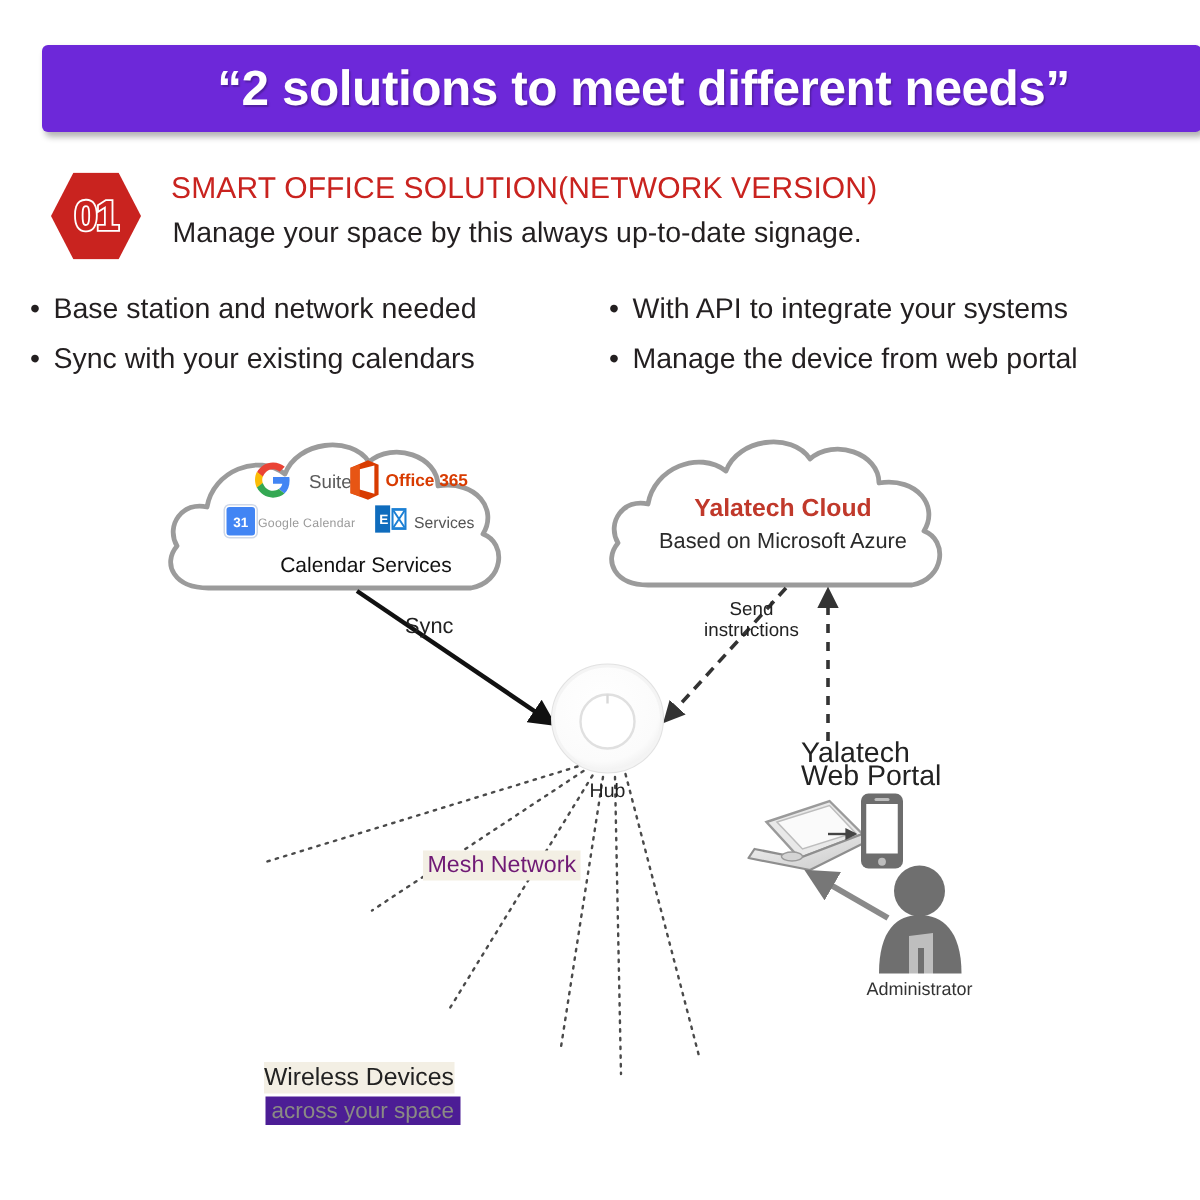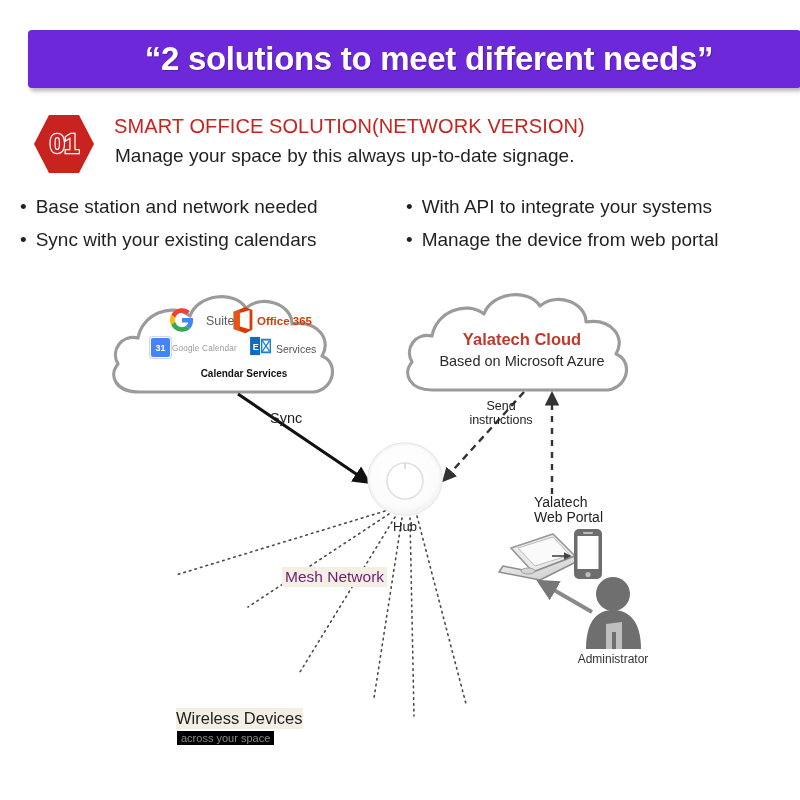--- a/index.html
+++ b/index.html
@@ -53,43 +53,43 @@
   .b2{left:392px;top:0;}
   .b3{left:392px;top:33px;}
 
   
   .diagram{position:absolute;left:0;top:264px;width:800px;height:536px;}
   .svgfull{position:absolute;left:0;top:0;width:800px;height:536px;}
 
   
   .lbl{position:absolute;white-space:nowrap;}
   .cal-services{left:170px;top:104px;width:148px;text-align:center;
-    font-size:10px;font-weight:bold;color:#111;}
+    font-size:14px;font-weight:normal;color:#111;}
   .yala-title{left:432px;top:66px;width:180px;text-align:center;
     font-size:16.5px;font-weight:bold;color:#C0392B;}
   .yala-sub{left:418px;top:89px;width:208px;text-align:center;
     font-size:14.5px;color:#2b2b2b;}
 
   .t-suite{left:206px;top:50px;font-size:12.5px;color:#5a5a5a;font-weight:500;}
   .t-o365{left:257px;top:51px;font-size:11.5px;color:#D83B01;font-weight:600;}
   .t-gcal{left:172px;top:80px;font-size:8.2px;color:#9a9a9a;letter-spacing:.2px;}
   .t-exch{left:276px;top:79px;font-size:10.5px;color:#555;}
 
   .t-sync{left:270px;top:146px;font-size:14.5px;color:#222;}
   .t-send{left:466px;top:135px;width:70px;text-align:center;font-size:12.5px;
     color:#222;line-height:14px;}
   .t-hub{left:382px;top:255px;width:46px;text-align:center;font-size:13px;color:#222;}
   .t-mesh{left:282px;top:303px;font-size:15.5px;color:#701a75;background:#F3EFE4;
     padding:1px 3px;}
-  .t-portal{left:534px;top:231px;width:80px;text-align:left;font-size:14px;
+  .t-portal{left:534px;top:231px;width:80px;text-align:left;font-size:19px;
     color:#222;line-height:15px;}
   .t-admin{left:566px;top:388px;width:94px;text-align:center;font-size:12px;color:#333;}
   .t-wire{left:176px;top:444px;font-size:16.5px;color:#222;background:#F3EFE4;
     padding:1px 0;}
-  .t-wire2{left:177px;top:467px;font-size:11px;color:#8a8a84;background:#000000;
+  .t-wire2{left:177px;top:467px;font-size:15px;color:#8a8a84;background:#4c1d95;
     padding:1px 4px;}
 
   .glogo{position:absolute;left:170px;top:44px;width:24px;height:24px;}
   .o365logo{position:absolute;left:230px;top:41px;width:26px;height:30px;}
   .gcalicon{position:absolute;left:150px;top:73px;width:19px;height:19px;
     background:#4285F4;border-radius:3px;color:#fff;font-size:9px;font-weight:bold;
     display:flex;align-items:center;justify-content:center;border:1.5px solid #fff;
     box-shadow:0 0 0 1px #cfd8e8;}
   .exicon{position:absolute;left:250px;top:72px;width:22px;height:20px;}
 </style>

